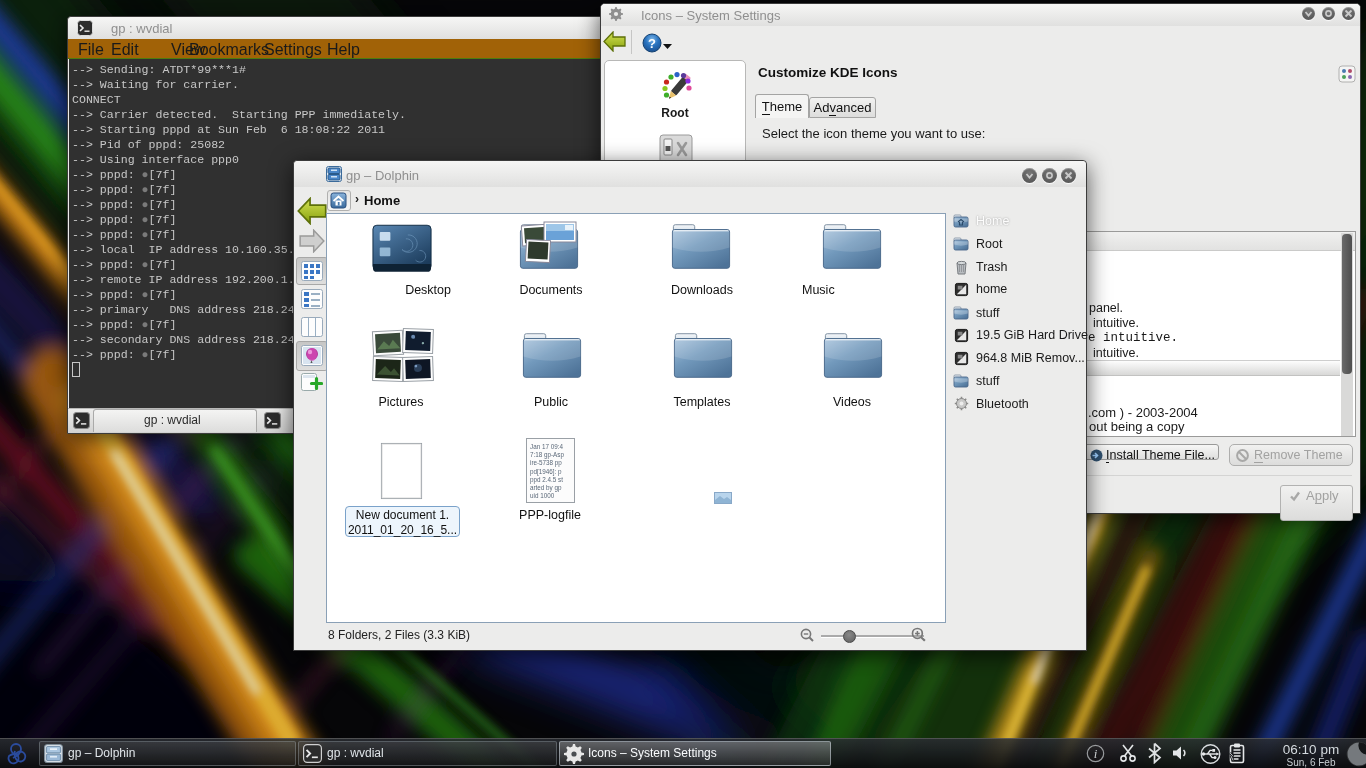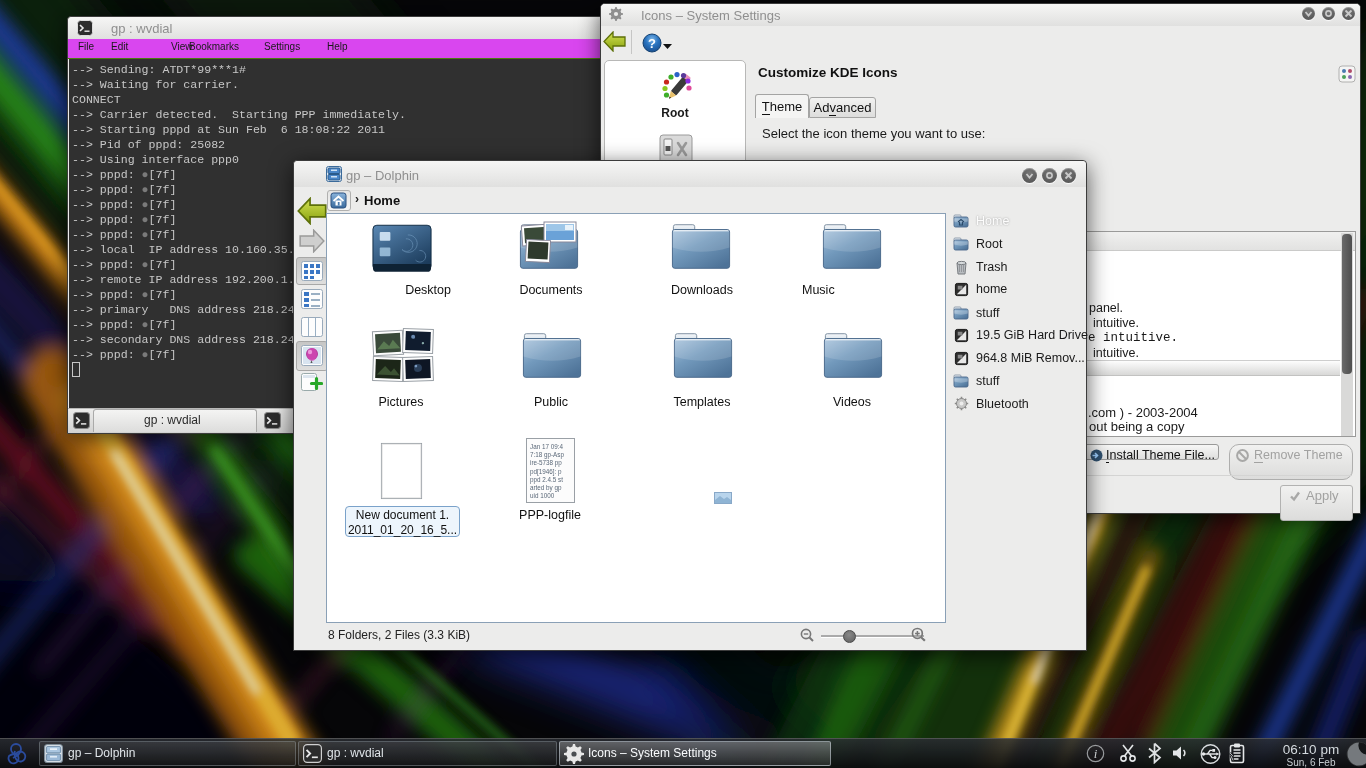--- a/index.html
+++ b/index.html
@@ -94,21 +94,21 @@
 
 <div class="win" style="left:67px;top:16px;width:552px;height:416px;z-index:10;overflow:hidden;border-radius:4px 4px 0 0;">
   <div class="tbar" style="height:22px;">
     <svg class="abs" style="left:9px;top:3px" width="16" height="16" viewBox="0 0 16 16">
         <rect x="0.5" y="0.5" width="15" height="15" rx="3" fill="#2c2c2c" stroke="#dcdcdc"></rect>
         <path d="M3,5 L6,8 L3,11" stroke="#e8e8e8" stroke-width="1.6" fill="none"></path>
         <rect x="7.5" y="10.5" width="5" height="1.4" fill="#e8e8e8"></rect>
       </svg>
     <span class="abs ttext" style="left:43px;top:4px;">gp : wvdial</span>
   </div>
-  <div class="abs" style="left:0;top:22px;right:0;height:19px;background:#d946ef;border-bottom:1px solid #4d7c0f;color:#1a1a1a;font-size:10px;">
+  <div class="abs" style="left:0;top:22px;right:0;height:19px;background:#a16207;border-bottom:1px solid #4d7c0f;color:#1a1a1a;font-size:16px;">
     <span class="abs" style="left:10px;top:2px;">File</span>
     <span class="abs" style="left:43px;top:2px;">Edit</span>
     <span class="abs" style="left:81px;top:2px;margin-left:22px;">View</span>
     <span class="abs" style="left:121px;top:2px;">Bookmarks</span>
     <span class="abs" style="left:196px;top:2px;">Settings</span>
     <span class="abs" style="left:259px;top:2px;">Help</span>
   </div>
   <div class="abs" style="left:1px;top:42px;width:550px;height:366px;background:#303030;color:#c7c7c7;font-family:'Liberation Mono',monospace;font-size:11.6px;line-height:15px;white-space:pre;padding:3px 0 0 3px;box-sizing:border-box;">--&gt; Sending: ATDT*99***1#
 --&gt; Waiting for carrier.
 CONNECT
@@ -247,21 +247,21 @@
         <div class="abs" style="left:1px;top:1px;width:10px;height:140px;background:linear-gradient(90deg,#6a6a6a,#4e4e4e);border-radius:4px;"></div>
       </div>
   </div>
   <div class="abs" style="left:483px;top:440px;width:135px;height:16px;background:linear-gradient(#f7f7f6,#dededd);border:1px solid #9a9a99;border-radius:3px;box-sizing:border-box;">
     <svg class="abs" style="left:5px;top:4px" width="13" height="13" viewBox="0 0 13 13">
         <circle cx="6.5" cy="6.5" r="6" fill="#30506e"></circle>
         <path d="M2.5,6.5 L7,6.5 M5,4 L7.5,6.5 L5,9" stroke="#9fd0ff" stroke-width="1.6" fill="none"></path>
       </svg>
     <span class="abs" style="left:21px;top:3px;font-size:12.5px;color:#111;white-space:nowrap;"><span style="border-bottom:1px solid #111;">I</span>nstall Theme File...</span>
   </div>
-  <div class="abs" style="left:628px;top:440px;width:124px;height:36px;background:linear-gradient(#f1f1f0,#dcdcdb);border:1px solid #aeaead;border-radius:10px;box-sizing:border-box;">
+  <div class="abs" style="left:628px;top:440px;width:124px;height:22px;background:linear-gradient(#f1f1f0,#dcdcdb);border:1px solid #aeaead;border-radius:5px;box-sizing:border-box;">
     <svg class="abs" style="left:6px;top:4px" width="13" height="13" viewBox="0 0 13 13">
         <circle cx="6.5" cy="6.5" r="5.4" fill="none" stroke="#a8a8a7" stroke-width="2"></circle>
         <path d="M2.8,2.8 L10.2,10.2" stroke="#a8a8a7" stroke-width="2"></path>
       </svg>
     <span class="abs" style="left:24px;top:3px;font-size:12.5px;color:#a2a2a1;white-space:nowrap;"><span style="border-bottom:1px solid #a2a2a1;">R</span>emove Theme</span>
   </div>
   <div class="abs" style="left:10px;top:471px;width:741px;height:1px;background:#d4d4d3;"></div>
   <div class="abs" style="left:679px;top:481px;width:73px;height:36px;background:linear-gradient(#f1f1f0,#dcdcdb);border:1px solid #b2b2b1;border-radius:3px;box-sizing:border-box;">
     <svg class="abs" style="left:8px;top:4px" width="12" height="12" viewBox="0 0 12 12">
         <path d="M2,6.5 L5,9.5 L10,2.5" stroke="#a8a8a7" stroke-width="2.4" fill="none"></path>

